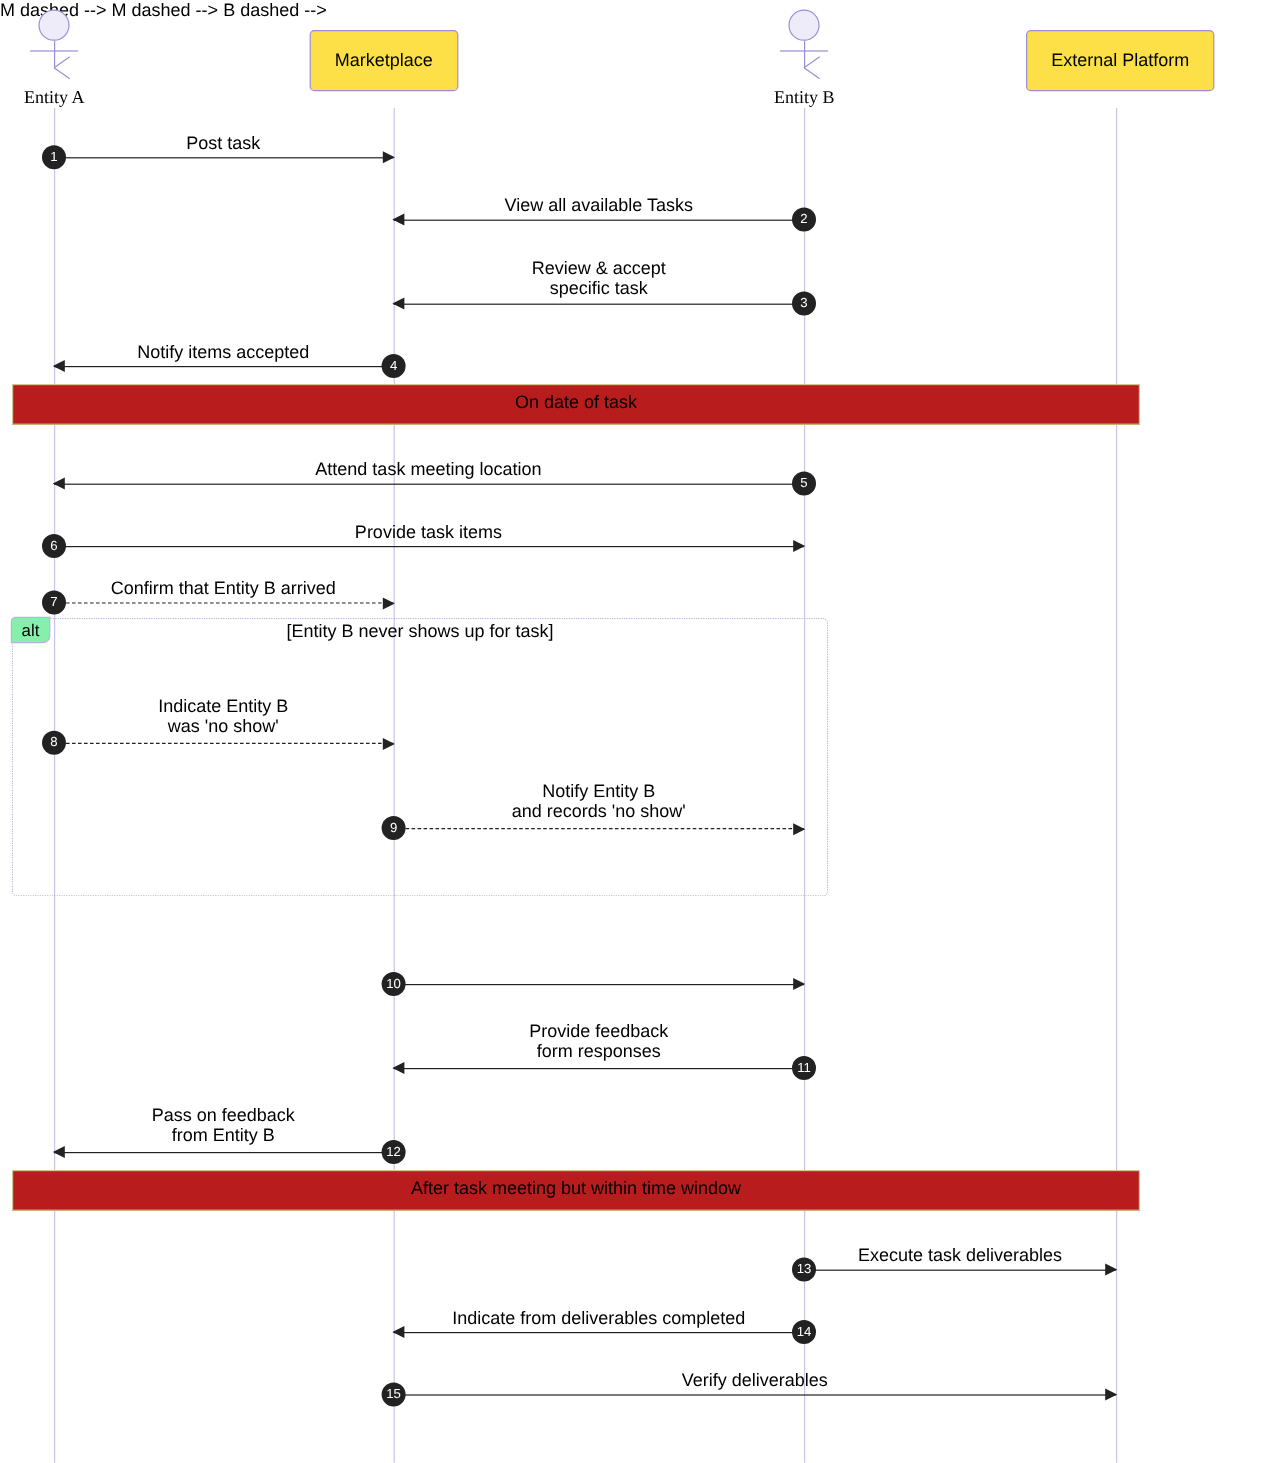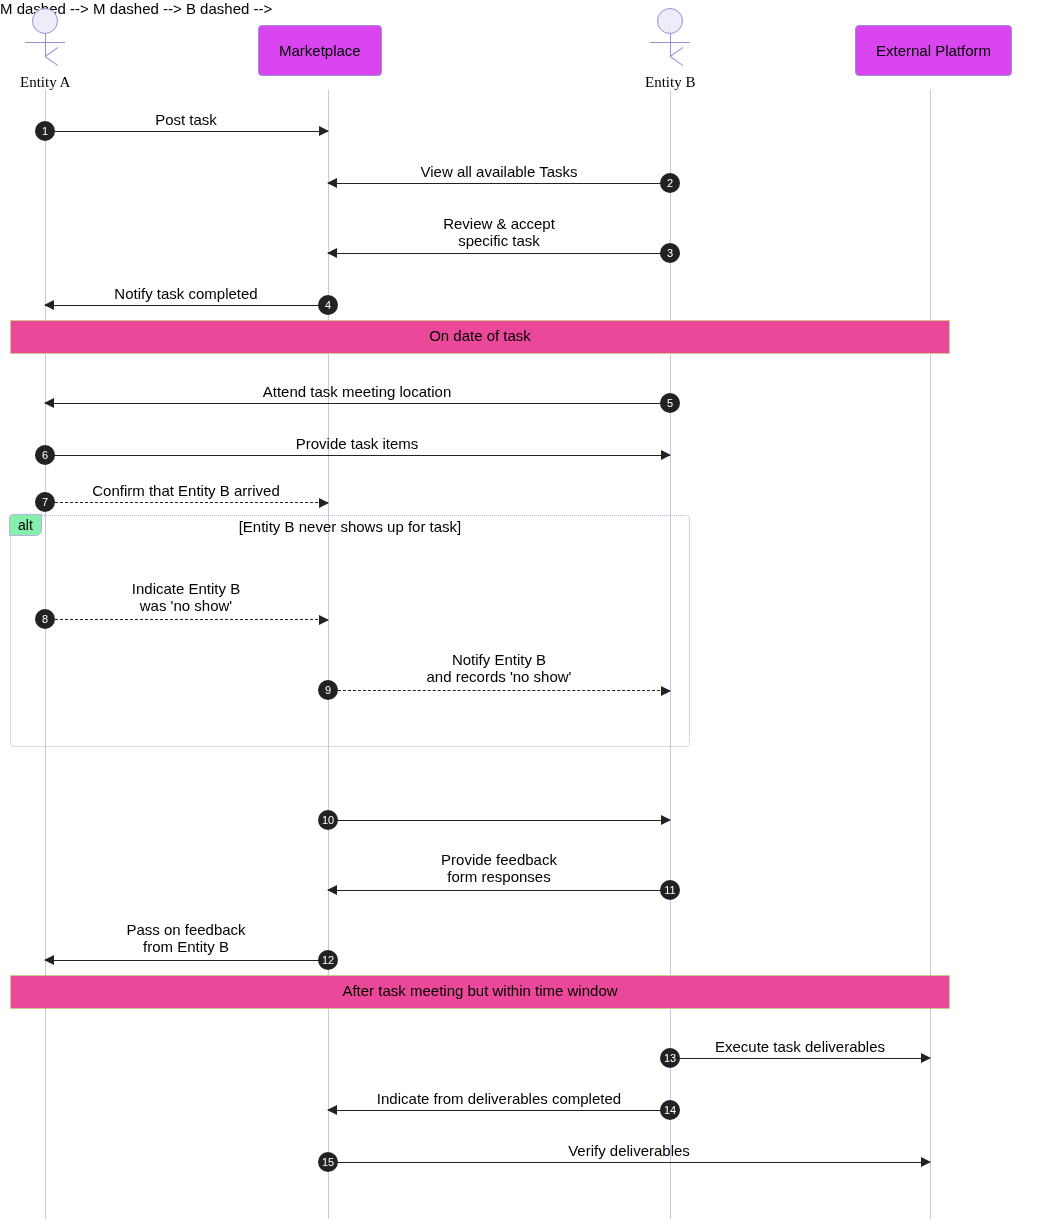--- a/index.html
+++ b/index.html
@@ -69,28 +69,28 @@
   }
   .actor-body .leg-l { transform: rotate(35deg); }
   .actor-body .leg-r { transform: rotate(-35deg); }
   .actor-label {
     margin-top: 2px;
     white-space: nowrap;
   }
   .system-box {
     position: absolute;
     border: 1px solid #9a8fd4;
-    background: #d946ef;
+    background: #fde047;
     border-radius: 4px;
     padding: 16px 20px;
     text-align: center;
   }
   .divider-note {
     position: absolute;
-    background: #ec4899;
+    background: #b91c1c;
     border: 1px solid #cfc88a;
     text-align: center;
     line-height: 30px;
     font-size: 15px;
   }
   .seq-num {
     position: absolute;
     width: 20px;
     height: 20px;
     border-radius: 10px;
@@ -222,21 +222,21 @@
   </div>
   <div class="seq-num" style="left:670px; top:253px">3</div>
   <div class="msg-label" style="left:499px; top:215px">Review &amp; accept
 specific task</div>
 
   
   <div class="msg" style="left:45px; top:305px; width:283px">
     <div class="arrow left"></div>
   </div>
   <div class="seq-num" style="left:328px; top:305px">4</div>
-  <div class="msg-label" style="left:186px; top:285px">Notify task completed</div>
+  <div class="msg-label" style="left:186px; top:285px">Notify items accepted</div>
 
   
   <div class="divider-note" style="left:10px; top:320px; width:938px; height:32px">On date of task</div>
 
   
   <div class="msg" style="left:45px; top:403px; width:625px">
     <div class="arrow left"></div>
   </div>
   <div class="seq-num" style="left:670px; top:403px">5</div>
   <div class="msg-label" style="left:357px; top:383px">Attend task meeting location</div>

